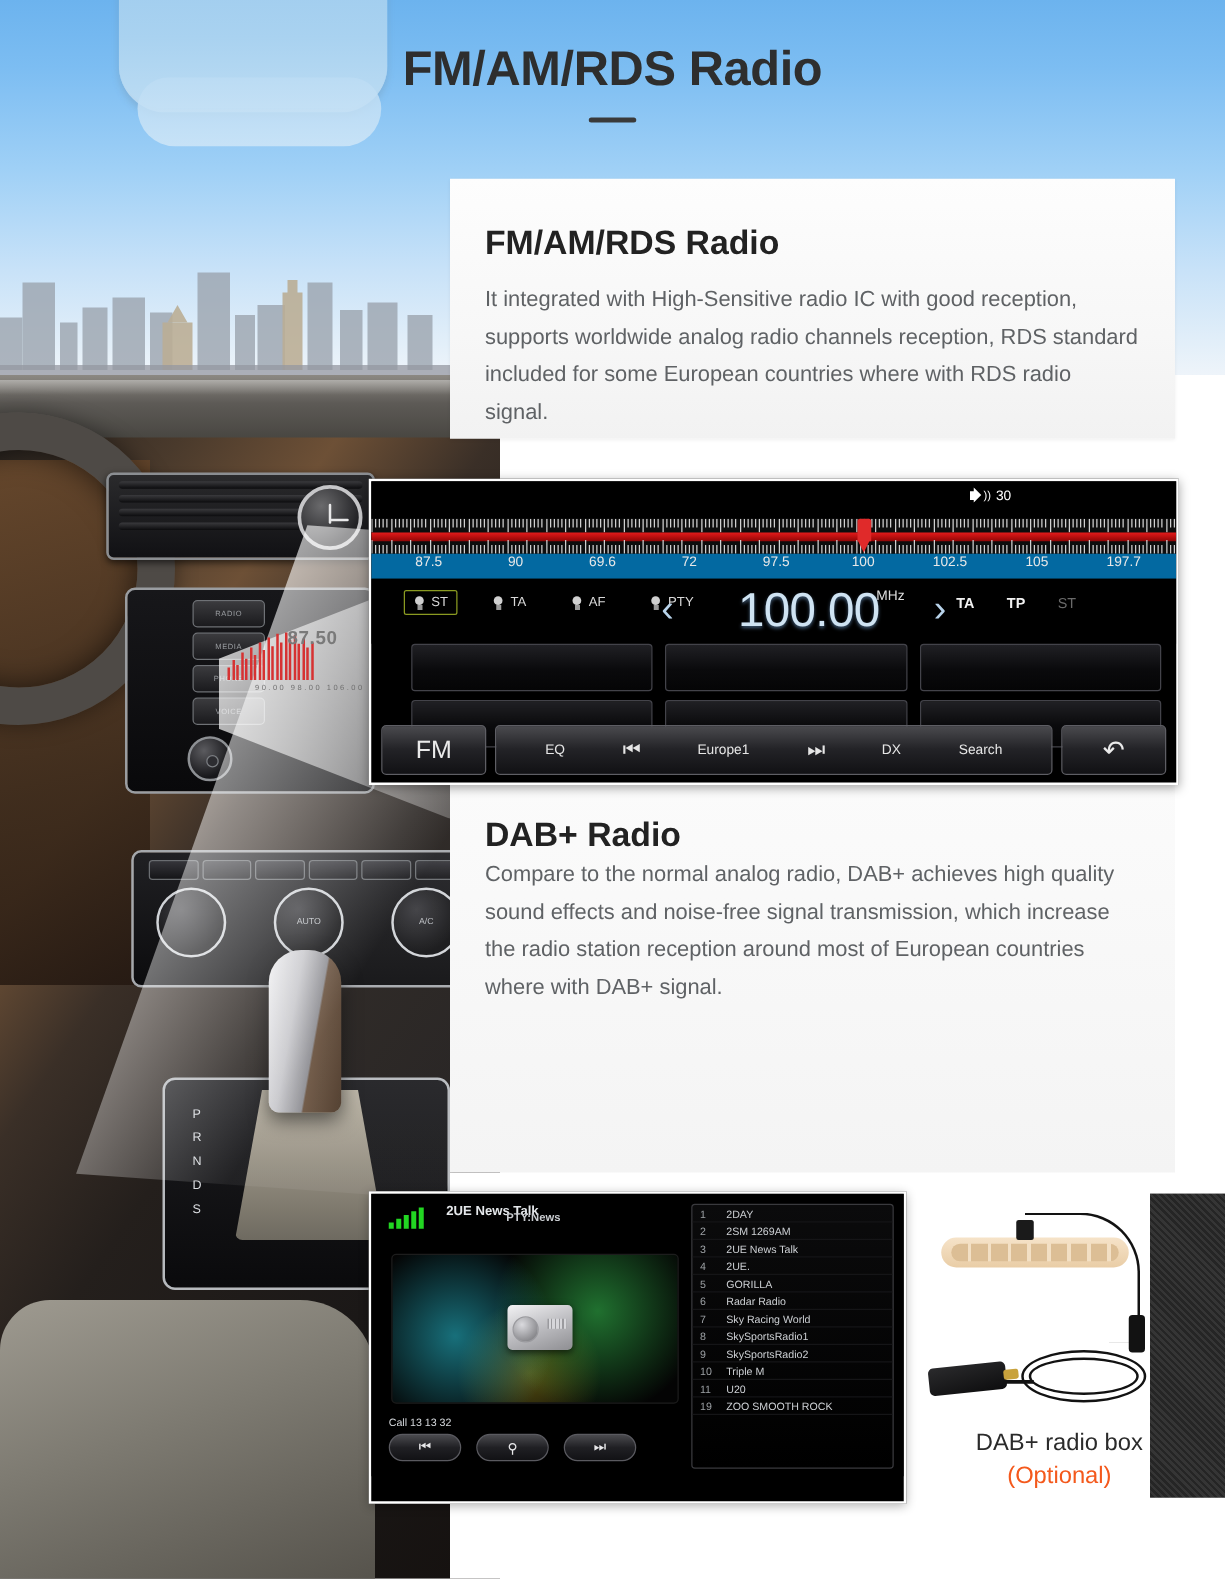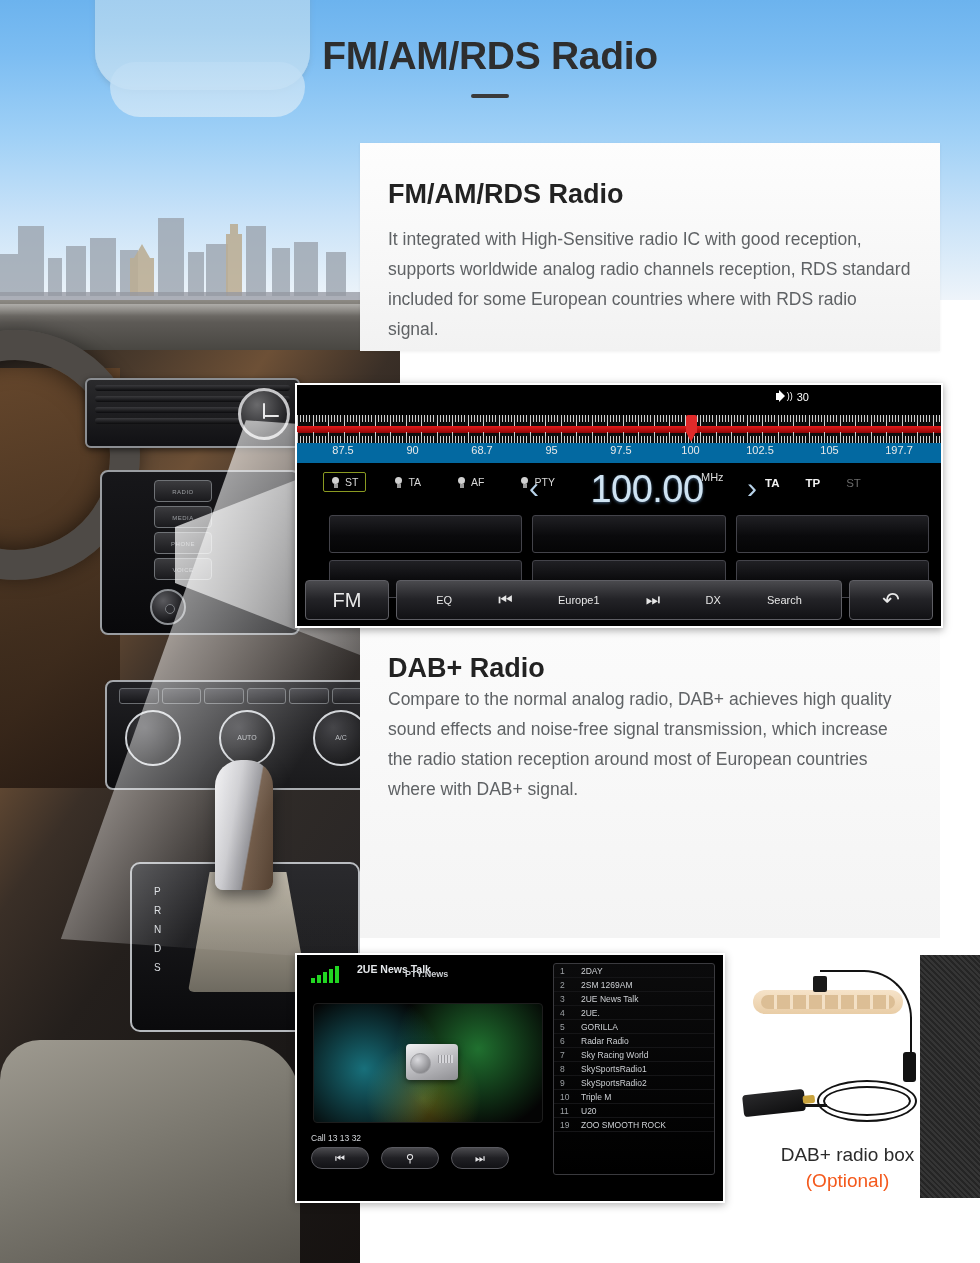--- a/index.html
+++ b/index.html
@@ -519,20 +519,46 @@
 
     <div class="gatebox">
       <div class="prnds">P<br>R<br>N<br>D<br>S</div>
     </div>
     <div class="boot"></div>
     <div class="shifter"></div>
     <div class="seat"></div>
 
     <div class="beam"></div>
     <div class="beam2"></div>
+    <div class="minirad">
+      <div class="minibars">
+        <i style="height:10px"></i>
+          <i style="height:16px"></i>
+          <i style="height:12px"></i>
+        <i style="height:22px"></i>
+          <i style="height:17px"></i>
+          <i style="height:26px"></i>
+        <i style="height:20px"></i>
+          <i style="height:30px"></i>
+          <i style="height:24px"></i>
+        <i style="height:34px"></i>
+          <i style="height:27px"></i>
+          <i style="height:37px"></i>
+        <i style="height:30px"></i>
+          <i style="height:38px"></i>
+          <i style="height:32px"></i>
+        <i style="height:36px"></i>
+          <i style="height:29px"></i>
+          <i style="height:33px"></i>
+        <i style="height:26px"></i>
+          <i style="height:30px"></i>
+      </div>
+      <div class="minifreq">87.50</div>
+      <div class="miniscale">90.00    98.00    106.00</div>
+    </div>
 
     <div class="cloth"></div>
   </div>
 
   <div class="title-wrap">
     <div class="title">FM/AM/RDS Radio</div>
     <div class="title-rule"></div>
   </div>
 
   <div class="card1">
@@ -972,22 +998,22 @@
           <i style="left:635.5px;height:11px"></i>
           <i style="left:638.6px;height:7px"></i>
           <i style="left:641.7px;height:7px"></i>
         </div>
       <div class="needle"></div>
     </div>
 
     <div class="labels" id="sclabels">
         <span style="left: 46px;">87.5</span>
         <span style="left: 115.5px;">90</span>
-        <span style="left: 185px;">68.7</span>
-        <span style="left: 254.5px;">95</span>
+        <span style="left: 185px;">69.6</span>
+        <span style="left: 254.5px;">72</span>
         <span style="left: 324px;">97.5</span>
         <span style="left: 393.5px;">100</span>
         <span style="left: 463px;">102.5</span>
         <span style="left: 532.5px;">105</span>
         <span style="left: 602px;">197.7</span>
       </div>
 
     <div class="rad-mid">
       <div class="rds" id="rdschips">
           <div class="chip on">

